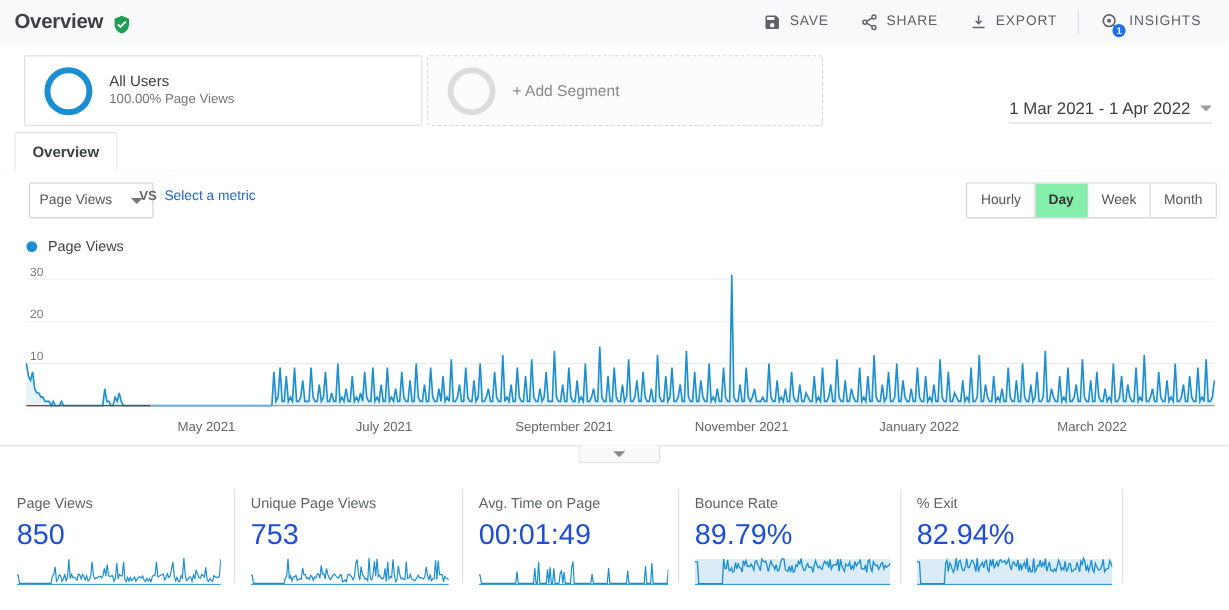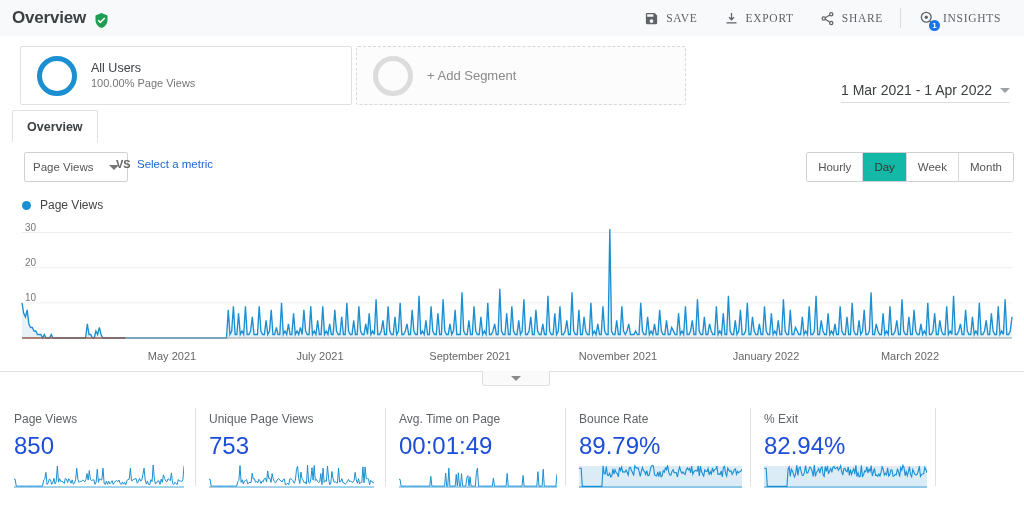--- a/index.html
+++ b/index.html
@@ -24,21 +24,21 @@
   }
   .verified{
     margin-left:7px;width:17px;height:17px;display:inline-block;position:relative;top:2px;
   }
   .header-actions{margin-left:auto;display:flex;align-items:center;padding-right:10px;}
   .haction{
     display:flex;align-items:center;gap:7px;
     padding:0 13px;height:36px;cursor:pointer;
   }
   .haction .lbl{
-    font-size:11.5px;color:#5f6368;letter-spacing:.7px;font-weight:500;font-family:Liberation Serif, serif;
+    font-size:11.5px;color:#5f6368;letter-spacing:.7px;font-weight:500;
   }
   .hsep{width:1px;height:20px;background:#dadce0;margin:0 4px;}
   .ico{display:inline-block;line-height:0;}
   .badge{
     position:absolute;right:-4px;bottom:-4px;
     width:11px;height:11px;border-radius:50%;background:#1a73e8;color:#fff;
     font-size:8px;line-height:11px;text-align:center;font-weight:bold;
   }
   .ins-wrap{position:relative;display:inline-block;line-height:0;}
 
@@ -104,21 +104,21 @@
   .granularity{
     position:absolute;right:10px;top:0;display:flex;
     border:1px solid #d0d0d0;border-radius:2px;overflow:hidden;height:28px;
   }
   .gr-btn{
     padding:0 11px;height:28px;display:flex;align-items:center;
     font-size:11.5px;color:#555;background:#fff;cursor:pointer;
     border-right:1px solid #d8d8d8;
   }
   .gr-btn:last-child{border-right:none;}
-  .gr-btn.active{background:#14b8a6;color:#333;}
+  .gr-btn.active{background:#86efac;color:#333;font-weight:bold;}
 
   .legend{
     position:absolute;left:22px;top:56px;display:flex;align-items:center;gap:9px;
   }
   .legend-dot{width:9px;height:9px;border-radius:50%;background:#1b8fd1;}
   .legend-lbl{font-size:12px;color:#444;}
 
   .chartarea{position:absolute;left:0;top:76px;width:1024px;height:130px;}
   .ylabel{
     position:absolute;left:25px;font-size:10px;color:#777;
@@ -171,43 +171,43 @@
     </span>
 
     <div class="header-actions">
       <div class="haction">
         <span class="ico">
           <svg width="15" height="15" viewBox="0 0 24 24" fill="#5f6368">
             <path d="M17 3H5a2 2 0 0 0-2 2v14a2 2 0 0 0 2 2h14a2 2 0 0 0 2-2V7l-4-4zm-5 16a3 3 0 1 1 0-6 3 3 0 0 1 0 6zm3-10H5V5h10v4z"></path>
           </svg>
         </span>
         <span class="lbl">SAVE</span>
-      </div>
-
-      <div class="haction">
-        <span class="ico">
-          <svg width="15" height="15" viewBox="0 0 24 24" fill="none" stroke="#5f6368" stroke-width="2">
-            <path d="M12 3v10M8 10l4 4 4-4M4 19h16"></path>
-          </svg>
-        </span>
-        <span class="lbl">EXPORT</span>
       </div>
 
       <div class="haction">
         <span class="ico">
           <svg width="15" height="15" viewBox="0 0 24 24" fill="none" stroke="#5f6368" stroke-width="2">
             <circle cx="18" cy="5" r="2.6"></circle>
               <circle cx="6" cy="12" r="2.6"></circle>
               <circle cx="18" cy="19" r="2.6"></circle>
             <path d="M8.3 10.8 15.7 6.4M8.3 13.2l7.4 4.4"></path>
           </svg>
         </span>
         <span class="lbl">SHARE</span>
       </div>
 
+      <div class="haction">
+        <span class="ico">
+          <svg width="15" height="15" viewBox="0 0 24 24" fill="none" stroke="#5f6368" stroke-width="2">
+            <path d="M12 3v10M8 10l4 4 4-4M4 19h16"></path>
+          </svg>
+        </span>
+        <span class="lbl">EXPORT</span>
+      </div>
+
       <div class="hsep"></div>
 
       <div class="haction">
         <span class="ins-wrap">
           <svg width="18" height="18" viewBox="0 0 24 24" fill="none" stroke="#5f6368" stroke-width="1.8">
             <circle cx="11" cy="11" r="6.5"></circle>
             <circle cx="11" cy="11" r="2.2" fill="#5f6368" stroke="none"></circle>
             <path d="M16 16l4.5 4.5"></path>
           </svg>
           <span class="badge">1</span>

